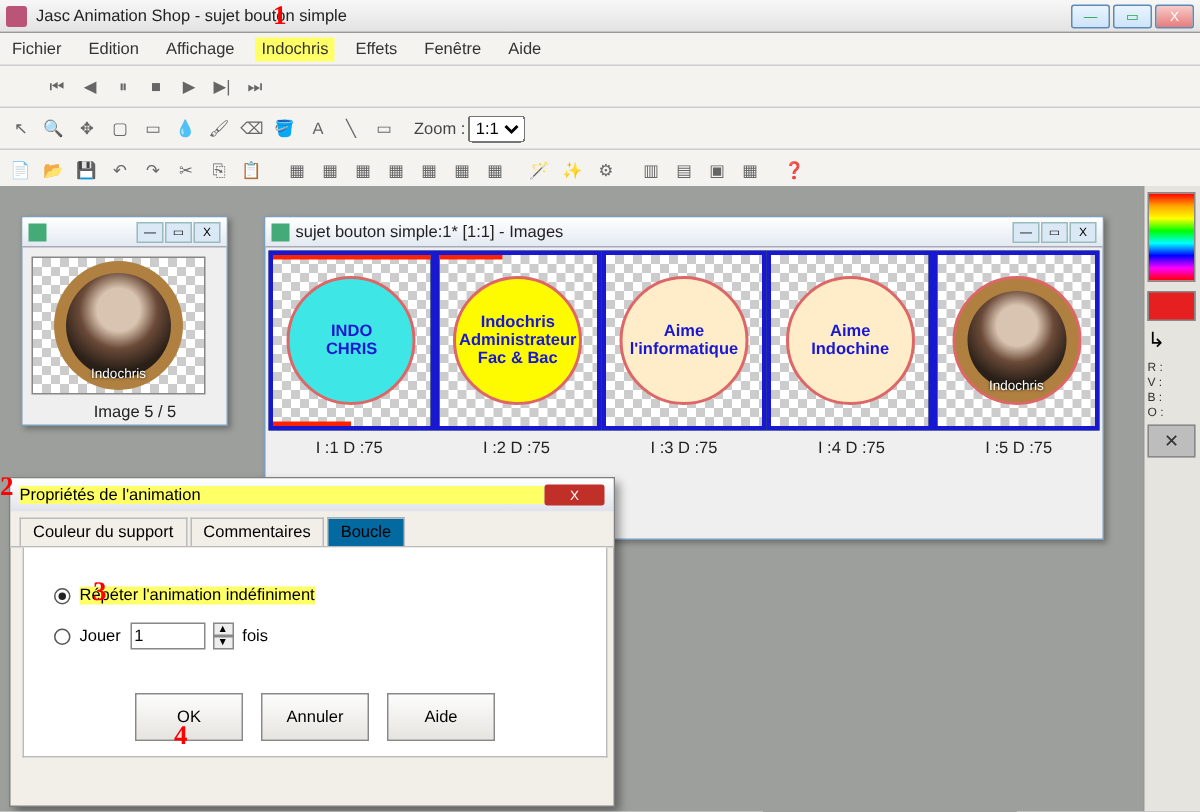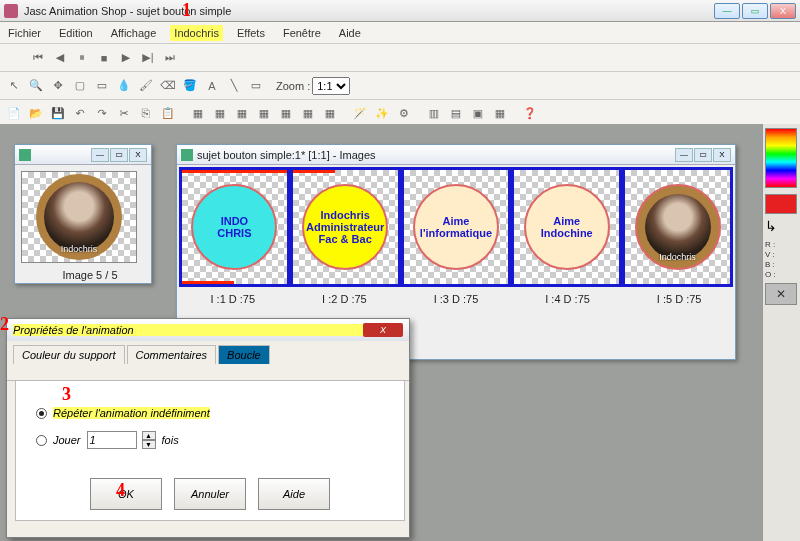--- a/index.html
+++ b/index.html
@@ -54,25 +54,25 @@
 .frames-win .cell .circ { width: 86px; height: 86px; border-radius: 50%; border: 2px solid #d66; display: flex; flex-direction: column; align-items: center; justify-content: center; text-align: center; font-weight: bold; }
 .frames-win .cell .circ.cyan { background: #3fe6e6; color: #1818d0; font-size: 13px; }
 .frames-win .cell .circ.yellow { background: #fefb00; color: #1818d0; font-size: 9px; }
 .frames-win .cell .circ.cream { background: #ffecc9; color: #1818d0; font-size: 10px; }
 .frames-win .cell .circ.brown { background: #b08040; position: relative; overflow: hidden; }
 .frames-win .cell .circ.brown::before { content:""; position:absolute; inset:8px; border-radius:50%; background: radial-gradient(circle at 50% 35%, #d8c4b0 25%, #6b4a38 45%, #2a2018 70%); }
 .frames-win .cell .circ.brown .name { position:absolute; bottom:6px; width:100%; text-align:center; color:#fff; font-size:9px; font-weight:normal; text-shadow:0 0 2px #000; }
 .frames-win .captions { display: flex; }
 .frames-win .captions div { flex: 1; text-align: center; color: #222; padding: 4px 4px; }
 
-.dialog { position: absolute; left: 6px; top: 318px; width: 404px; height: 220px; background: #f2efe9; border: 1px solid #808080; box-shadow: 3px 3px 6px rgba(0,0,0,.4); font-style: italic; }
+.dialog { position: absolute; left: 6px; top: 318px; width: 404px; height: 220px; background: #f2efe9; border: 1px solid #808080; box-shadow: 3px 3px 6px rgba(0,0,0,.4); }
 .dialog .dlg-title { background: linear-gradient(#fff,#dfe3ea); height: 22px; display: flex; align-items: center; padding: 0 6px; }
 .dialog .dlg-title .dlg-text { flex: 1; color: #000; }
 .dialog .dlg-title .dlg-close { width: 40px; height: 14px; background: #c03028; border-radius: 2px; display: flex; align-items: center; justify-content: center; color: #fff; font-size: 9px; cursor: pointer; }
-.dialog .tabs { display: flex; background: #f2efe9; padding: 4px 6px 16px 6px; border-bottom: 1px solid #bbb; }
+.dialog .tabs { display: flex; background: #f2efe9; padding: 4px 6px 0 6px; border-bottom: 1px solid #bbb; }
 .dialog .tabs .tab { padding: 3px 8px; border: 1px solid #bbb; border-bottom: none; background: #f2efe9; margin-right: 2px; cursor: pointer; }
 .dialog .tabs .tab.active { background: #0369a1; }
 .dialog .tabbody { background: #fff; margin: 0 4px 4px 8px; border: 1px solid #bbb; border-top: none; height: 140px; padding: 26px 20px; position: relative; }
 .dialog .radio-row { display: flex; align-items: center; margin-bottom: 12px; gap: 6px; }
 .dialog .radio { width: 11px; height: 11px; border: 1px solid #555; border-radius: 50%; display: flex; align-items: center; justify-content: center; cursor: pointer; }
 .dialog .radio.sel::after { content: ""; width: 5px; height: 5px; background: #222; border-radius: 50%; }
 .dialog .numbox { width: 50px; height: 18px; border: 1px solid #888; background: #fff; display: inline-flex; align-items: center; padding: 0 2px; }
 .dialog .spin { display: inline-flex; flex-direction: column; margin-left: -1px; }
 .dialog .spin div { width: 14px; height: 9px; border: 1px solid #888; background: #eee; font-size: 7px; text-align: center; line-height: 7px; cursor: pointer; }
 .dialog .btn-row { position: absolute; bottom: 10px; left: 0; right: 0; display: flex; justify-content: center; gap: 12px; }

